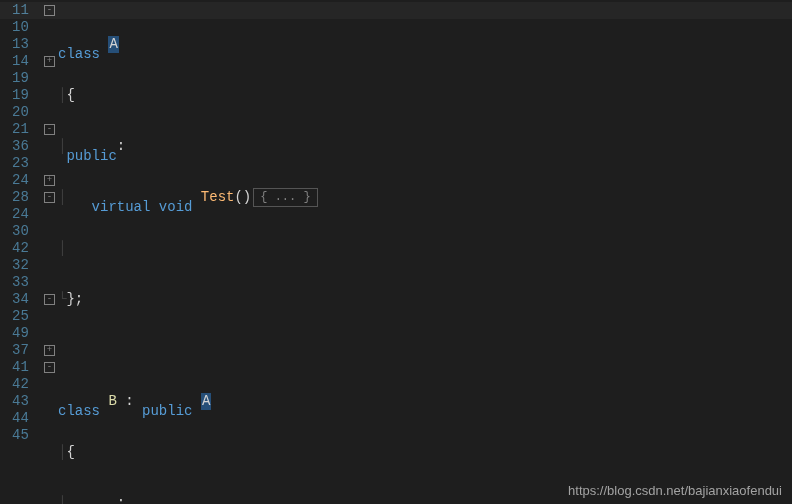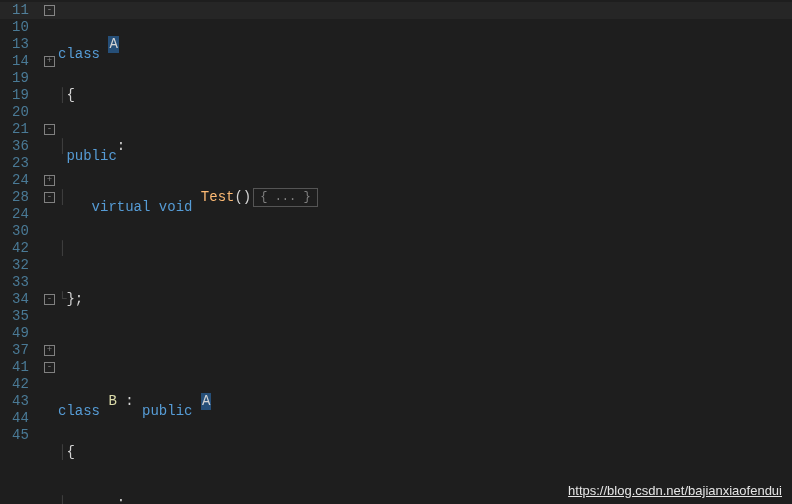--- a/index.html
+++ b/index.html
@@ -62,24 +62,23 @@
   line-height: 9px;
   text-align: center;
   border: 1px solid #808080;
   color: #808080;
   font-size: 9px;
 }
 .watermark {
   position: absolute;
   bottom: 6px;
   right: 10px;
-  color: #e5e5e5;
+  color: #a3a3a3;
   font-family: Arial, sans-serif;
   font-size: 13px;
-  text-decoration: underline;
 }
 .hl-line {
   position: absolute;
   top: 2px;
   left: 0;
   right: 0;
   height: 17px;
   background: rgba(255,255,255,0.04);
   pointer-events: none;
 }
@@ -102,21 +101,21 @@
     <div class="line">36</div>
     <div class="line">23</div>
     <div class="line">24</div>
     <div class="line">28</div>
     <div class="line">24</div>
     <div class="line">30</div>
     <div class="line">42</div>
     <div class="line">32</div>
     <div class="line">33</div>
     <div class="line">34</div>
-    <div class="line">35</div>
+    <div class="line">25</div>
     <div class="line">49</div>
     <div class="line">37</div>
     <div class="line">41</div>
     <div class="line">42</div>
     <div class="line">43</div>
     <div class="line">44</div>
     <div class="line">45</div>
   </div>
 
   <div class="fold-col">

